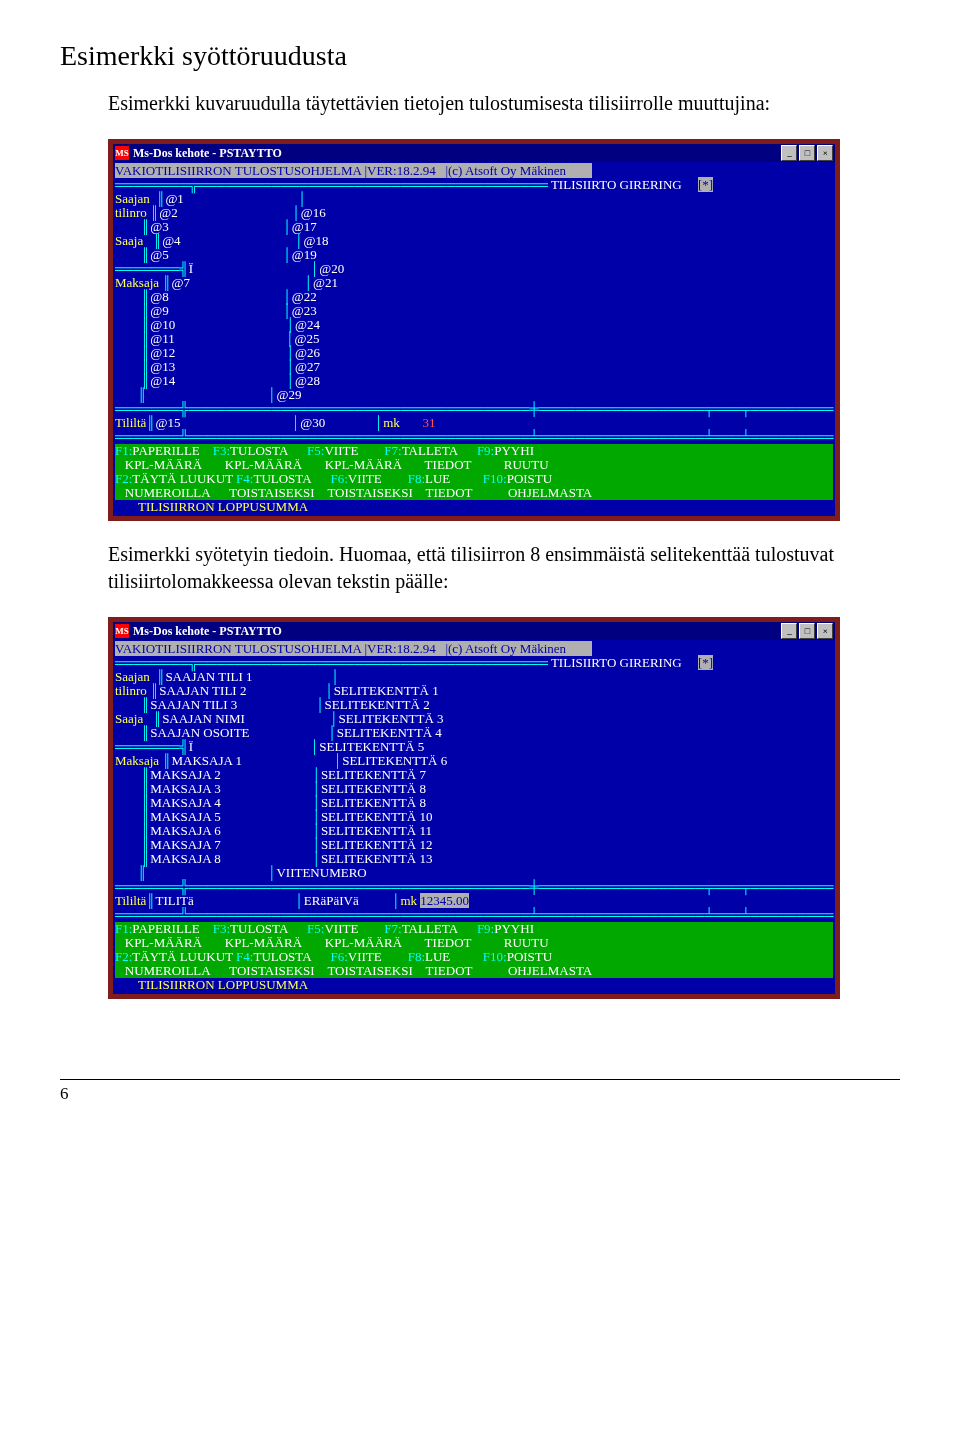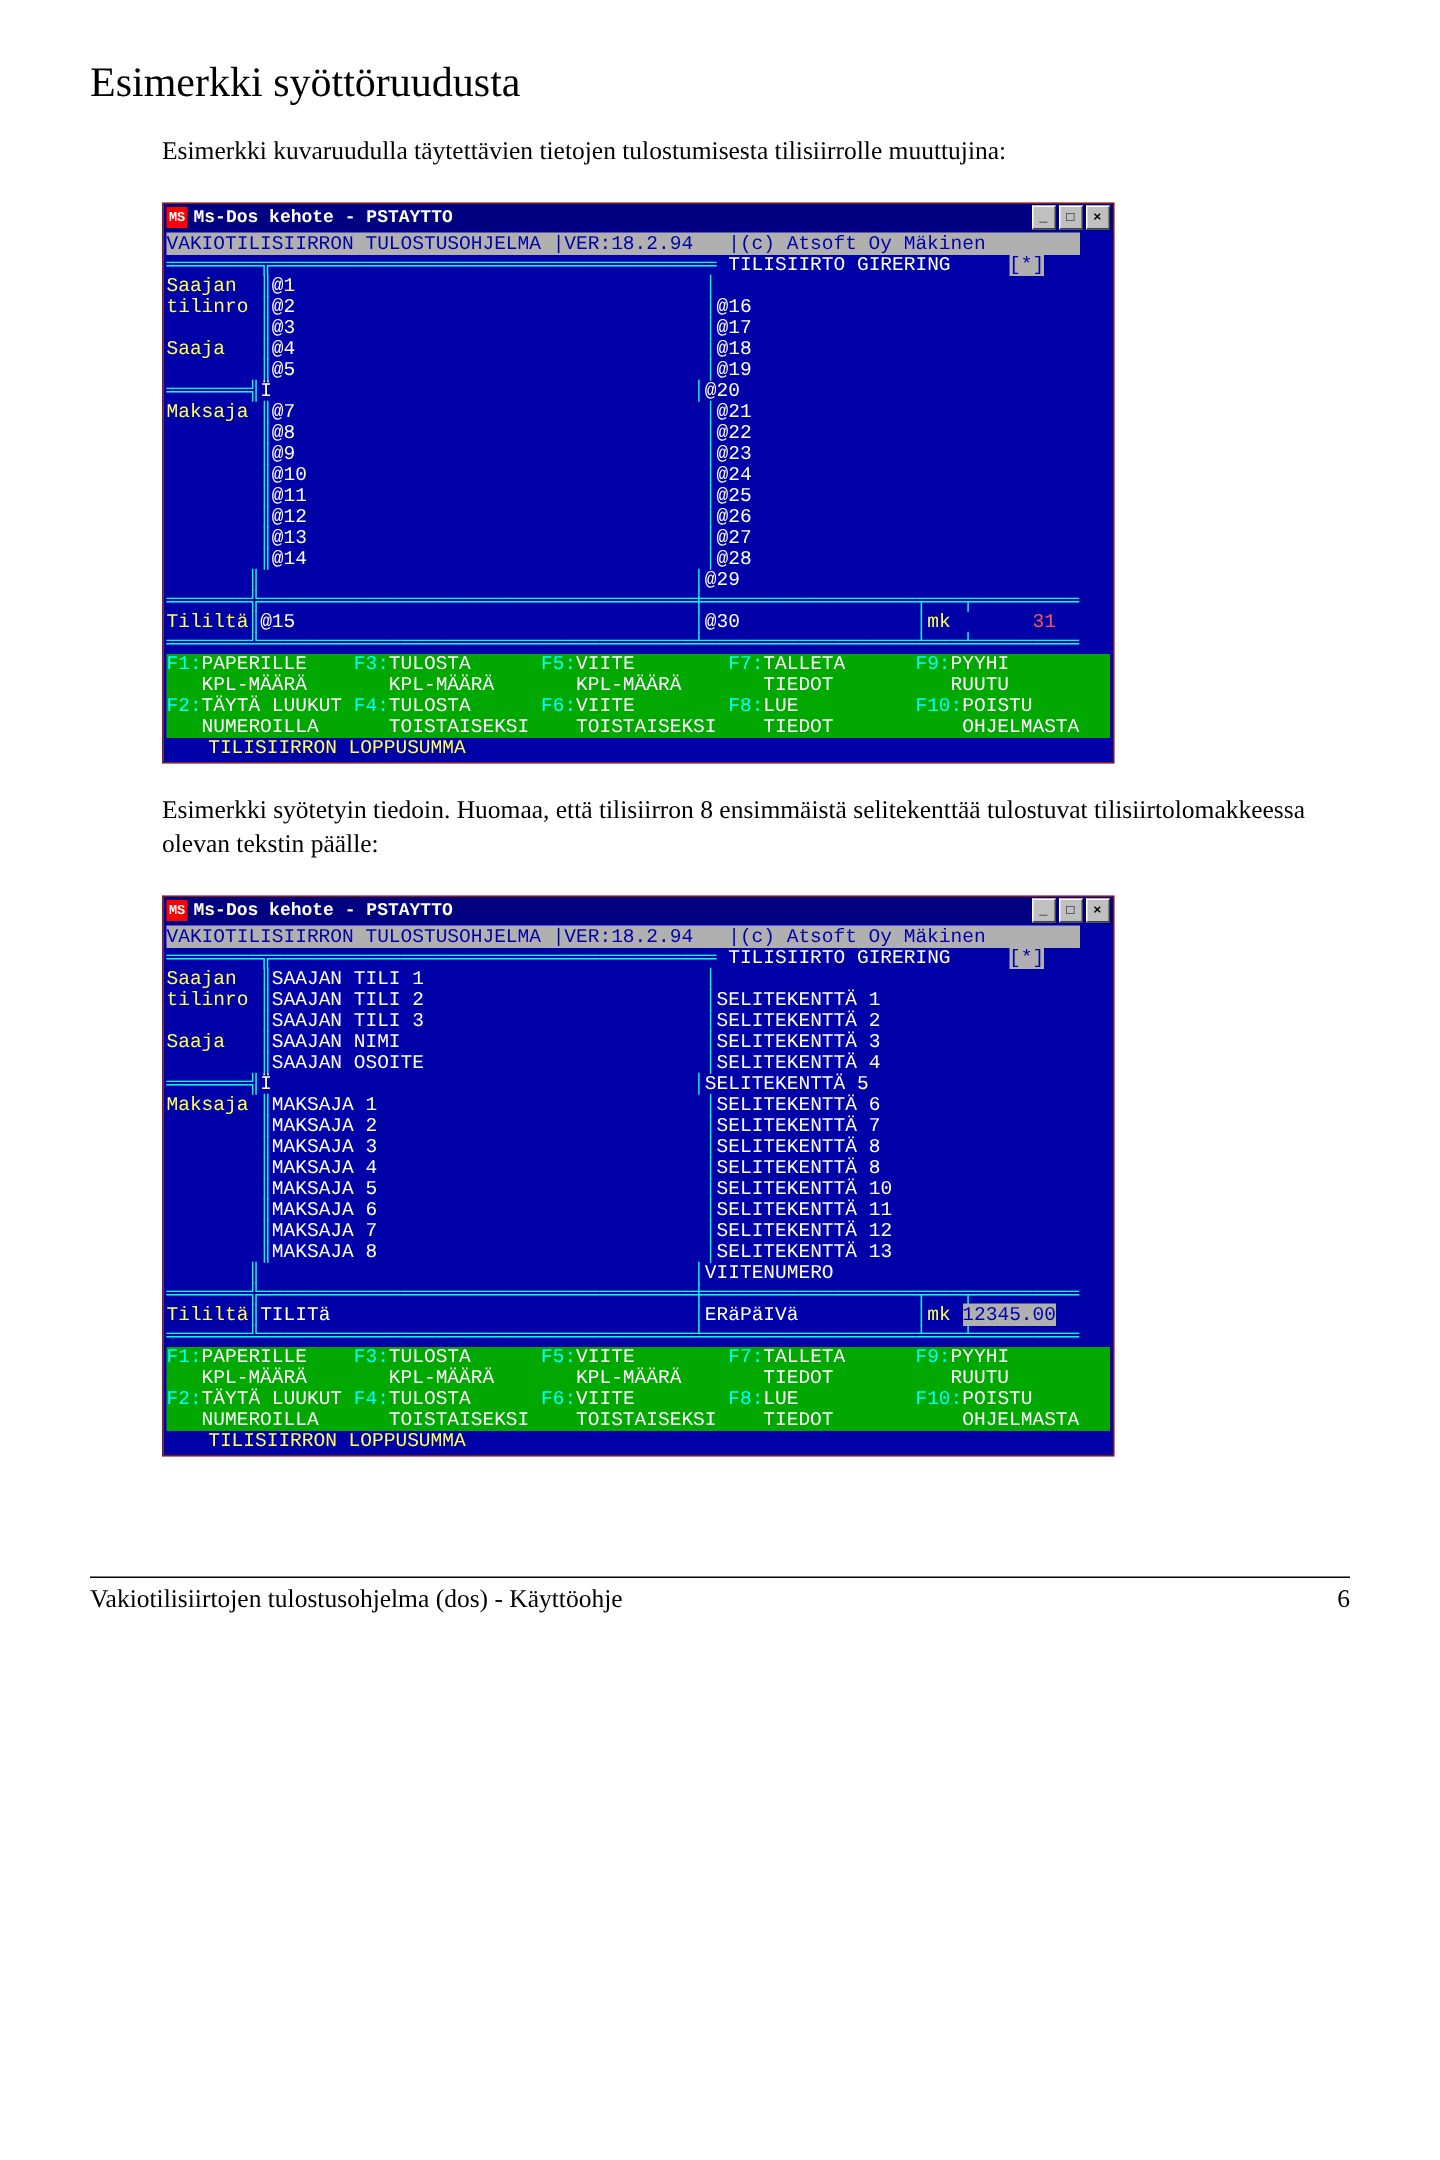--- a/index.html
+++ b/index.html
@@ -10,30 +10,30 @@
     color: black;
     width: 960px;
     box-sizing: border-box;
   }
   h1 {
     font-size: 28px;
     font-weight: normal;
     margin: 0 0 18px 0;
   }
   .intro {
-    font-size: 17px;
+    font-size: 20px;
     margin: 0 0 16px 48px;
     line-height: 1.35;
   }
   .dos-window {
     display: inline-block;
-    background: #f9a8d4;
-    border: 1px solid #7f1d1d;
+    background: #84cc16;
+    border: 5px solid #7f1d1d;
     margin: 6px 0 20px 48px;
-    font-family: Liberation Mono, monospace;
+    font-family: Liberation Serif, serif;
     font-size: 12px;
   }
   .titlebar {
     display: flex;
     align-items: center;
     background: #000080;
     color: #fff;
     height: 18px;
     padding: 0 2px;
     font-weight: bold;
@@ -118,18 +118,17 @@
       <span class="tb-btn">_</span>
       <span class="tb-btn">□</span>
       <span class="tb-btn">×</span>
     </span>
   </div>
   <div class="dos-screen" id="scr2"><span class="line"><span class="header-inv">VAKIOTILISIIRRON TULOSTUSOHJELMA |VER:18.2.94   |(c) Atsoft Oy Mäkinen        </span></span><span class="line cy">════════╦══════════════════════════════════════<span class="wh"> TILISIIRTO GIRERING    </span> <span class="badge">[*]</span> </span><span class="line"><span class="ye">Saajan </span> <span class="cy">║</span><span class="wh">SAAJAN TILI 1                        </span><span class="cy">│</span><span class="wh">                          </span></span><span class="line"><span class="ye">tilinro</span> <span class="cy">║</span><span class="wh">SAAJAN TILI 2                        </span><span class="cy">│</span><span class="wh">SELITEKENTTÄ 1            </span></span><span class="line">        <span class="cy">║</span><span class="wh">SAAJAN TILI 3                        </span><span class="cy">│</span><span class="wh">SELITEKENTTÄ 2            </span></span><span class="line"><span class="ye">Saaja  </span> <span class="cy">║</span><span class="wh">SAAJAN NIMI                          </span><span class="cy">│</span><span class="wh">SELITEKENTTÄ 3            </span></span><span class="line">        <span class="cy">║</span><span class="wh">SAAJAN OSOITE                        </span><span class="cy">│</span><span class="wh">SELITEKENTTÄ 4            </span></span><span class="line"><span class="cy">═══════╣</span><span class="wh">Ï                                    </span><span class="cy">│</span><span class="wh">SELITEKENTTÄ 5            </span></span><span class="line"><span class="ye">Maksaja</span> <span class="cy">║</span><span class="wh">MAKSAJA 1                            </span><span class="cy">│</span><span class="wh">SELITEKENTTÄ 6            </span></span><span class="line">        <span class="cy">║</span><span class="wh">MAKSAJA 2                            </span><span class="cy">│</span><span class="wh">SELITEKENTTÄ 7            </span></span><span class="line">        <span class="cy">║</span><span class="wh">MAKSAJA 3                            </span><span class="cy">│</span><span class="wh">SELITEKENTTÄ 8            </span></span><span class="line">        <span class="cy">║</span><span class="wh">MAKSAJA 4                            </span><span class="cy">│</span><span class="wh">SELITEKENTTÄ 8            </span></span><span class="line">        <span class="cy">║</span><span class="wh">MAKSAJA 5                            </span><span class="cy">│</span><span class="wh">SELITEKENTTÄ 10           </span></span><span class="line">        <span class="cy">║</span><span class="wh">MAKSAJA 6                            </span><span class="cy">│</span><span class="wh">SELITEKENTTÄ 11           </span></span><span class="line">        <span class="cy">║</span><span class="wh">MAKSAJA 7                            </span><span class="cy">│</span><span class="wh">SELITEKENTTÄ 12           </span></span><span class="line">        <span class="cy">║</span><span class="wh">MAKSAJA 8                            </span><span class="cy">│</span><span class="wh">SELITEKENTTÄ 13           </span></span><span class="line">       <span class="cy">║</span>                                     <span class="cy">│</span><span class="wh">VIITENUMERO               </span></span><span class="line cy">═══════╬═════════════════════════════════════╪══════════════════╤═══╤═════════</span><span class="line"><span class="ye">Tililtä</span><span class="cy">║</span><span class="wh">TILITä                               </span><span class="cy">│</span><span class="wh">ERäPäIVä          </span><span class="cy">│</span><span class="ye">mk</span> <span class="badge">12345.00</span></span><span class="line cy">═══════╩═════════════════════════════════════╧══════════════════╧═══╧═════════</span><span class="line fkeys"><span class="cy2">F1:</span>PAPERILLE    <span class="cy2">F3:</span>TULOSTA      <span class="cy2">F5:</span>VIITE        <span class="cy2">F7:</span>TALLETA      <span class="cy2">F9:</span>PYYHI     </span><span class="line fkeys">   KPL-MÄÄRÄ       KPL-MÄÄRÄ       KPL-MÄÄRÄ       TIEDOT          RUUTU     </span><span class="line fkeys"><span class="cy2">F2:</span>TÄYTÄ LUUKUT <span class="cy2">F4:</span>TULOSTA      <span class="cy2">F6:</span>VIITE        <span class="cy2">F8:</span>LUE          <span class="cy2">F10:</span>POISTU   </span><span class="line fkeys">   NUMEROILLA      TOISTAISEKSI    TOISTAISEKSI    TIEDOT           OHJELMASTA</span><span class="line bottom-status"> TILISIIRRON LOPPUSUMMA                                                       </span></div>
 </div>
 
 <hr class="footer-hr">
 <div class="footer-row">
-  <span>Vakiotilisiirtojen tulostusohjelma (dos) - Käyttöohje</span>
   <span>6</span>
 </div>
 
 
 
 
 </body></html>

